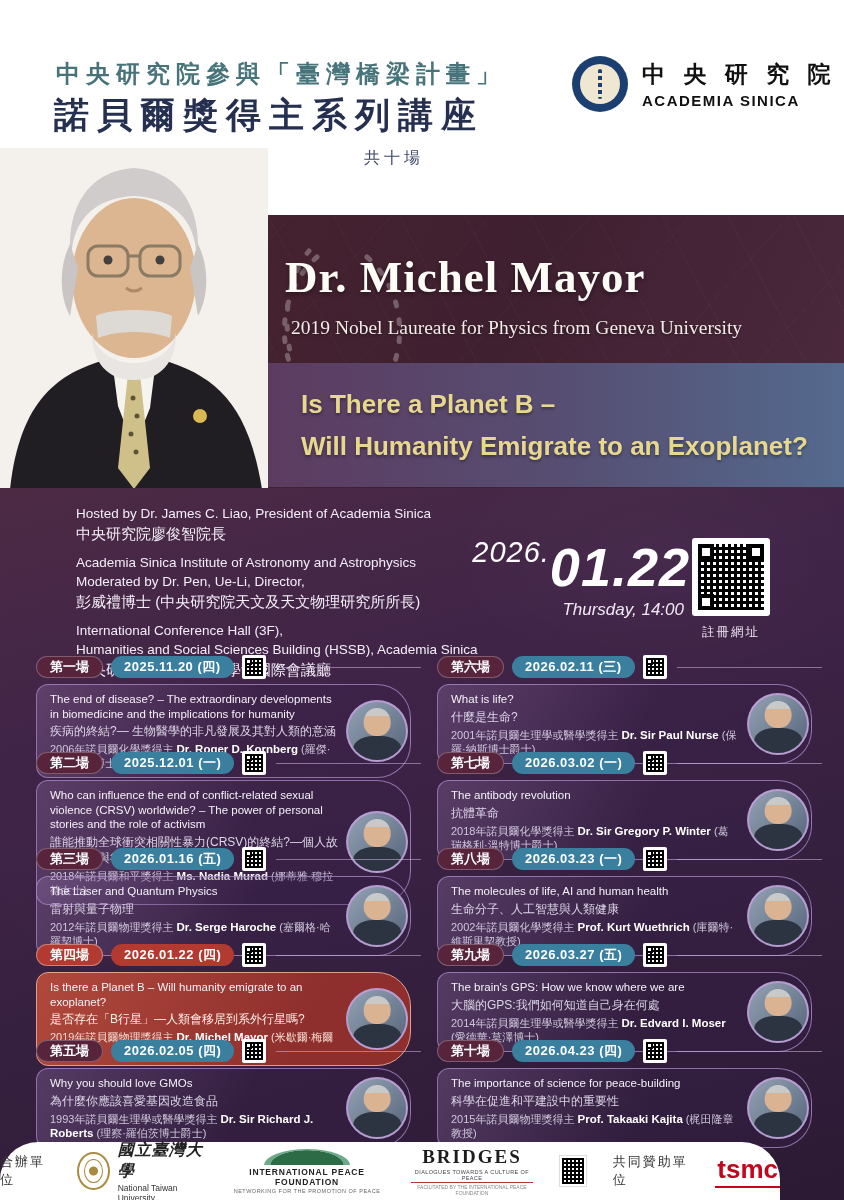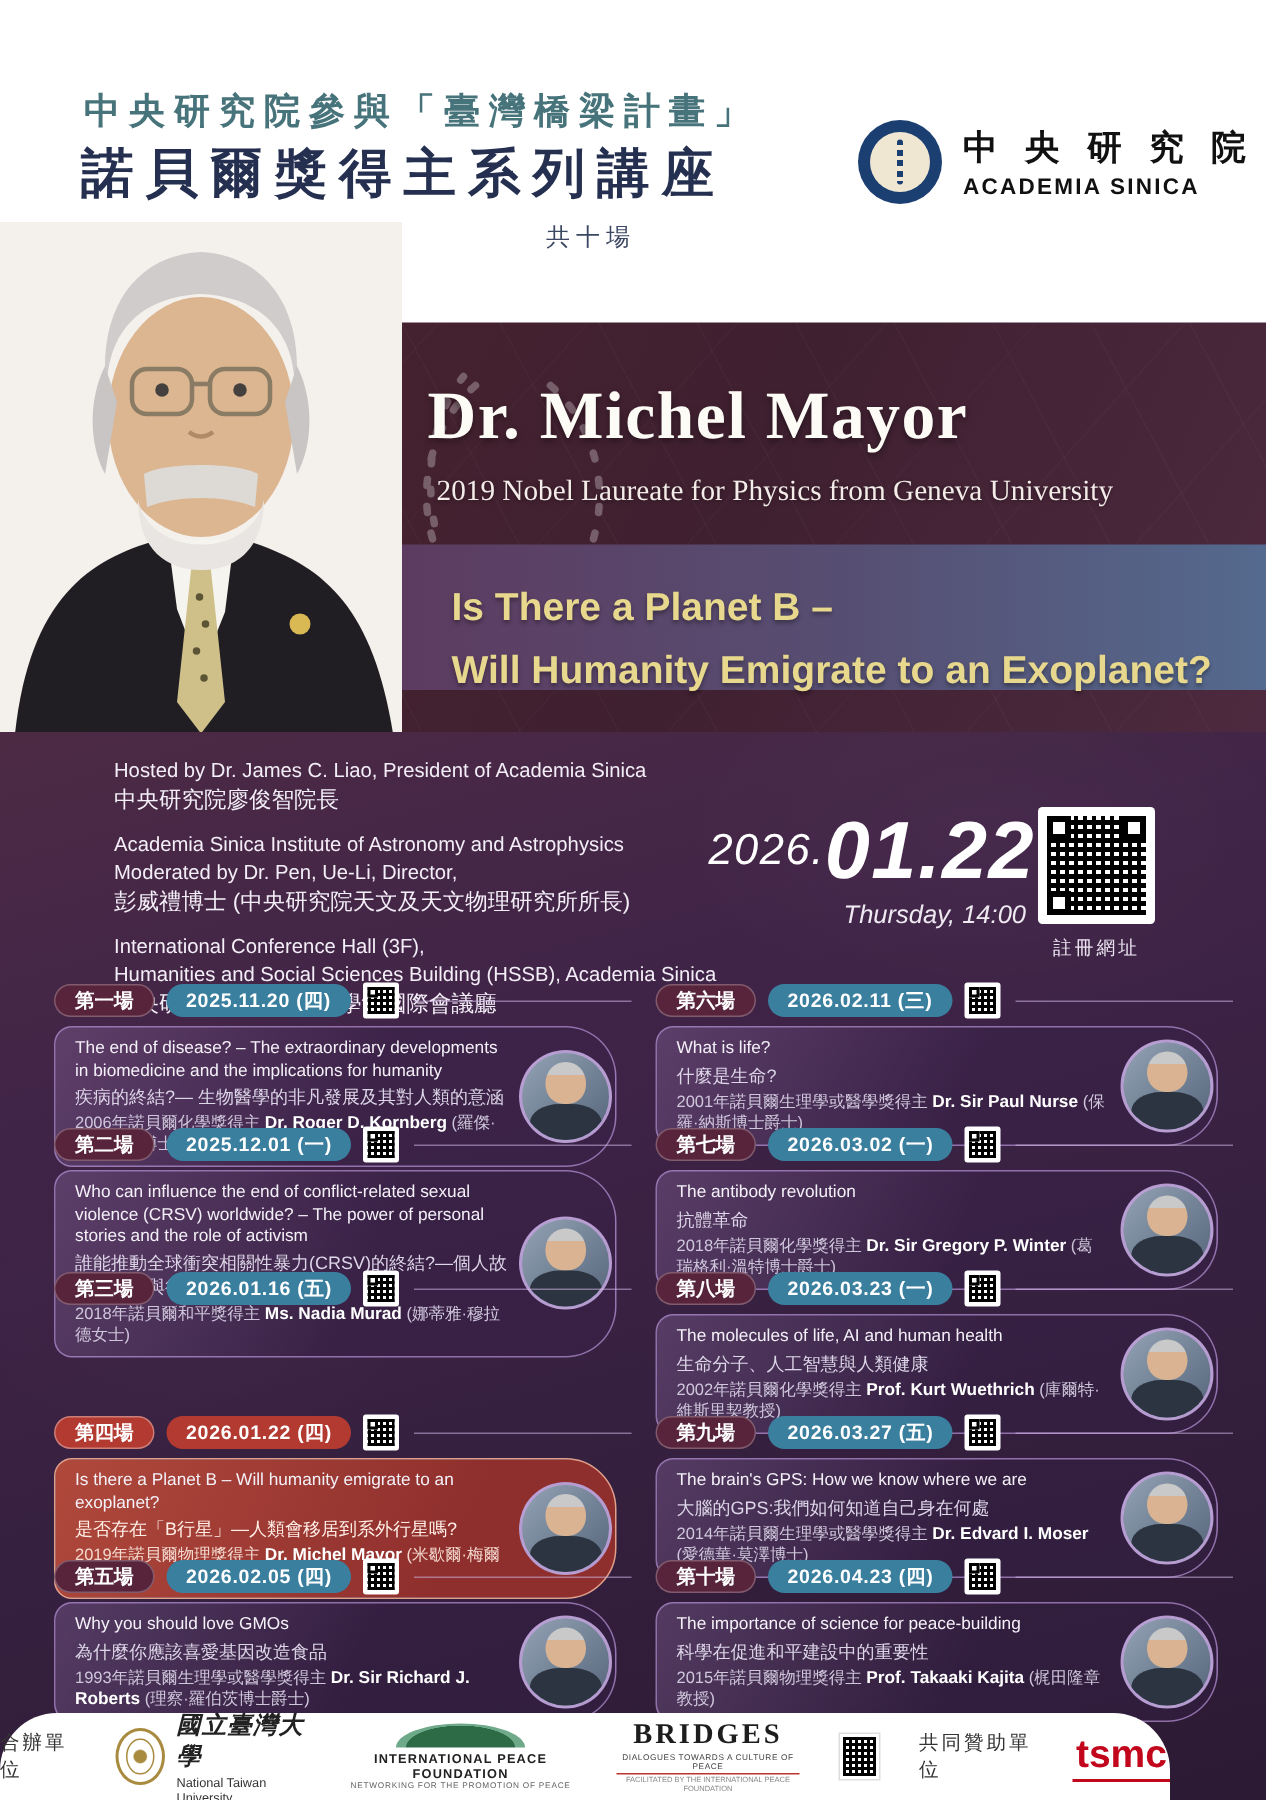--- a/index.html
+++ b/index.html
@@ -6,21 +6,21 @@
   .poster{position:relative;width:844px;height:1200px;margin:0 auto;background:#fff;
     font-family:"Liberation Sans",sans-serif;overflow:hidden;}
 
   
   .h-sub{position:absolute;left:56px;top:58px;font-size:24px;letter-spacing:6px;
     color:#47737b;font-weight:600;}
   .h-title{position:absolute;left:54px;top:92px;font-size:35px;letter-spacing:8px;
     color:#252f50;font-weight:800;}
   .h-count{position:absolute;left:56px;top:148px;width:368px;text-align:right;
     font-size:16px;letter-spacing:4px;color:#3c4763;}
-  .as-logo{position:absolute;left:572px;top:80px;display:flex;align-items:center;gap:14px;}
+  .as-logo{position:absolute;left:572px;top:56px;display:flex;align-items:center;gap:14px;}
   .as-seal{width:56px;height:56px;border-radius:50%;background:#1c3f72;position:relative;flex:0 0 auto;}
   .as-seal::before{content:"";position:absolute;left:8px;top:8px;right:8px;bottom:8px;
     border-radius:50%;background:#efe7d2;}
   .as-seal::after{content:"";position:absolute;left:26px;top:13px;width:4px;height:30px;
     background:repeating-linear-gradient(#1c3f72 0 4px,#efe7d2 4px 7px);border-radius:2px;}
   .as-text .zh{font-size:23px;font-weight:700;letter-spacing:6px;color:#111;}
   .as-text .en{font-size:15px;font-weight:700;letter-spacing:1.5px;color:#111;margin-top:2px;}
 
   
   .banner{position:absolute;left:215px;top:215px;width:629px;height:273px;
@@ -30,42 +30,42 @@
     background:
       repeating-linear-gradient(62deg,rgba(255,255,255,.05) 0 1px,transparent 1px 58px),
       repeating-linear-gradient(-48deg,rgba(255,255,255,.04) 0 1px,transparent 1px 74px);}
   .wreath{position:absolute;left:42px;top:22px;opacity:.35;}
   .b-name{position:absolute;left:70px;top:36px;font-family:"Liberation Serif",serif;
     font-size:45px;font-weight:700;color:#fdfbf6;letter-spacing:1px;text-shadow:0 2px 4px rgba(0,0,0,.4);}
   .b-cred{position:absolute;left:76px;top:102px;font-family:"Liberation Serif",serif;
     font-size:19.5px;color:#f3ece9;text-shadow:0 1px 3px rgba(0,0,0,.4);}
 
   
-  .band{position:absolute;left:265px;top:363px;width:579px;height:97px;
+  .band{position:absolute;left:265px;top:363px;width:579px;height:124px;
     background:linear-gradient(90deg,#5d3b60 0%,#565074 55%,#546a8e 100%);}
   .band .t{position:absolute;left:36px;top:20px;font-size:26px;font-weight:600;
     color:#e7d88e;line-height:1.62;text-shadow:0 2px 3px rgba(0,0,0,.35);}
 
   
   .photo{position:absolute;left:0;top:148px;width:268px;height:341px;}
 
   
   .body{position:absolute;left:0;top:488px;width:844px;height:712px;
     background:linear-gradient(165deg,#4c2a44 0%,#402448 30%,#35203f 62%,#2c1a34 100%);}
   .body::before{content:"";position:absolute;inset:0;opacity:.5;
     background:radial-gradient(340px 200px at 78% 10%,rgba(255,255,255,.05),transparent 70%),
                radial-gradient(280px 180px at 15% 55%,rgba(255,255,255,.03),transparent 70%);}
 
   .info{position:absolute;left:76px;top:16px;color:#f3eef7;}
   .info .en{font-size:13.5px;line-height:19px;}
   .info .zh{font-size:15px;line-height:21px;}
   .info .gap{height:9px;}
 
   .date-wrap{position:absolute;left:470px;top:48px;width:220px;text-align:right;color:#fff;}
-  .date-line{display:flex;align-items:center;justify-content:flex-end;font-style:italic;margin-left:28px;}
+  .date-line{display:flex;align-items:flex-start;justify-content:flex-end;font-style:italic;margin-left:28px;}
   .date-year{font-size:29px;font-weight:300;letter-spacing:1px;}
   .date-day{font-size:54px;font-weight:600;letter-spacing:1px;}
   .date-sub{font-size:17px;font-style:italic;font-weight:300;margin-top:2px;padding-right:6px;color:#efe9f2;}
 
   
   .qr-big{position:absolute;left:692px;top:50px;width:66px;height:66px;background:#fff;
     padding:6px;border-radius:3px;}
   .qr-big .mod{position:absolute;left:6px;top:6px;width:66px;height:66px;
     background:
       repeating-linear-gradient(0deg,#000 0 3px,transparent 3px 6px),
@@ -277,20 +277,30 @@
     </div>
   </div>
 
   <div class="lecture">
     <div class="lec-head">
       <span class="pill no">第三場</span>
       <span class="pill date">2026.01.16 (五)</span>
       <span class="qr-s"></span>
       <span class="head-line"></span>
     </div>
+    <div class="lec-card">
+      <div class="lec-title">The Laser and Quantum Physics</div>
+      <div class="lec-zh">雷射與量子物理</div>
+      <div class="lec-laur">
+        <span>2012年諾貝爾物理獎得主</span>
+        <b>Dr. Serge Haroche</b>
+        <span>(塞爾格·哈羅契博士)</span>
+      </div>
+      <div class="avatar"></div>
+    </div>
   </div>
 
   <div class="lecture hl">
     <div class="lec-head">
       <span class="pill no">第四場</span>
       <span class="pill date">2026.01.22 (四)</span>
       <span class="qr-s"></span>
       <span class="head-line"></span>
     </div>
     <div class="lec-card">

